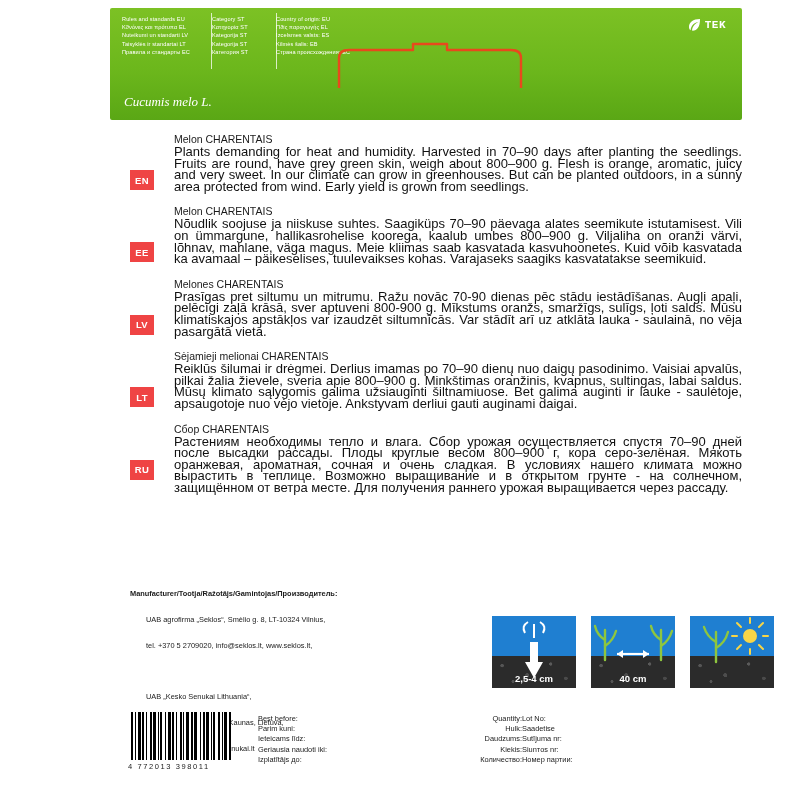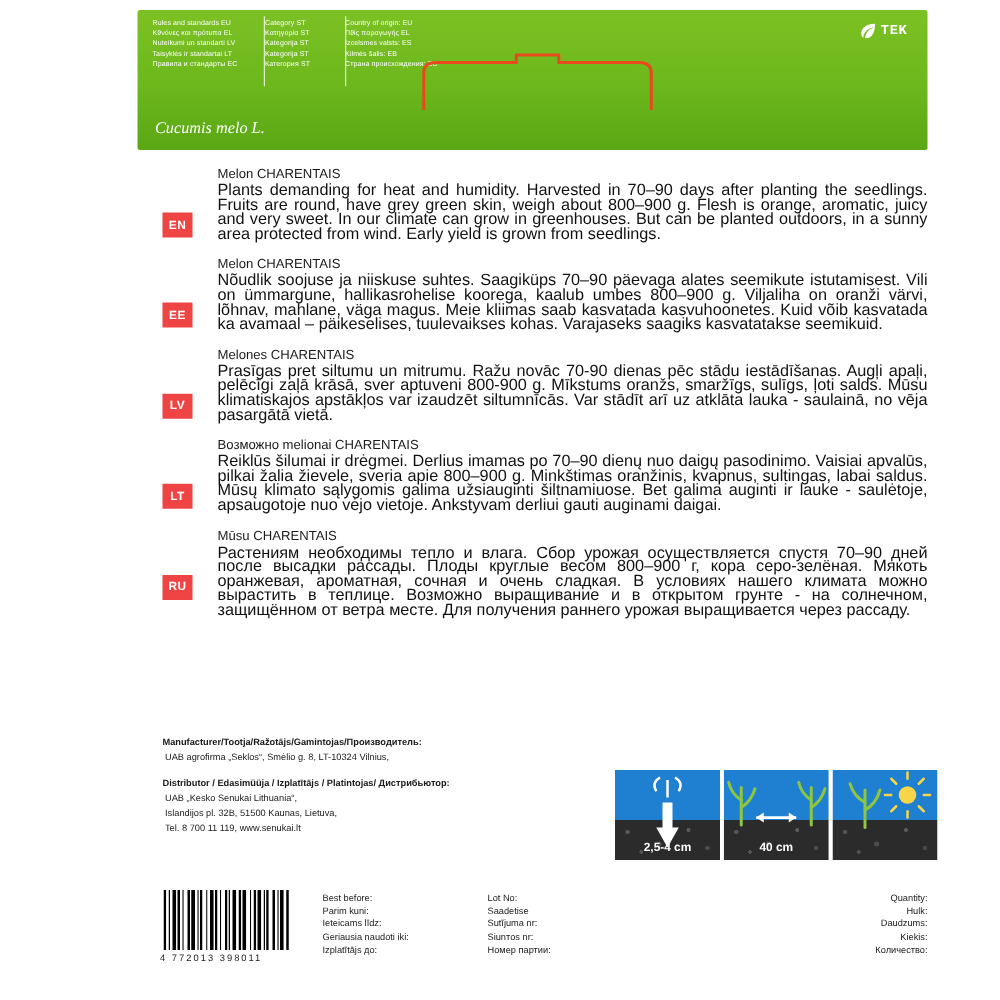--- a/index.html
+++ b/index.html
@@ -124,30 +124,30 @@
   }
   .ft-head {
     font-size: 7.4px;
     font-weight: bold;
     line-height: 10px;
     margin: 0;
   }
   .ft-line {
     font-size: 7.4px;
     line-height: 10px;
-    margin: 2px;
+    margin: 16px;
   }
   .ft-gap { height: 9px; }
 
   
   .picto-row {
     position: absolute;
     left: 492px; top: 616px;
     display: flex;
-    gap: 3px;
+    gap: 15px;
   }
   .picto {
     width: 84px; height: 72px;
     position: relative;
     overflow: hidden;
   }
   .picto .sky { position:absolute; left:0; top:0; width:100%; height:56%; background:#1f7fd1; }
   .picto .soil { position:absolute; left:0; bottom:0; width:100%; height:44%;
     background: #2b2b2b; }
   .picto .soil::after{
@@ -269,37 +269,37 @@
   </div>
 
   <div class="lang-block">
     <div class="lang-badge">LV</div>
     <p class="lang-title">Melones CHARENTAIS</p>
     <p class="lang-body">Prasīgas pret siltumu un mitrumu. Ražu novāc 70-90 dienas pēc stādu iestādīšanas. Augļi apaļi, pelēcīgi zaļā krāsā, sver aptuveni 800-900 g. Mīkstums oranžs, smaržīgs, sulīgs, ļoti salds. Mūsu klimatiskajos apstākļos var izaudzēt siltumnīcās. Var stādīt arī uz atklāta lauka - saulainā, no vēja pasargātā vietā.</p>
   </div>
 
   <div class="lang-block">
     <div class="lang-badge">LT</div>
-    <p class="lang-title">Возможно melionai CHARENTAIS</p>
+    <p class="lang-title">Sėjamieji melionai CHARENTAIS</p>
     <p class="lang-body">Reiklūs šilumai ir drėgmei. Derlius imamas po 70–90 dienų nuo daigų pasodinimo. Vaisiai apvalūs, pilkai žalia žievele, sveria apie 800–900 g. Minkštimas oranžinis, kvapnus, sultingas, labai saldus. Mūsų klimato sąlygomis galima užsiauginti šiltnamiuose. Bet galima auginti ir lauke - saulėtoje, apsaugotoje nuo vėjo vietoje. Ankstyvam derliui gauti auginami daigai.</p>
   </div>
 
   <div class="lang-block">
     <div class="lang-badge">RU</div>
-    <p class="lang-title">Mūsu CHARENTAIS</p>
+    <p class="lang-title">Сбор CHARENTAIS</p>
     <p class="lang-body">Растениям необходимы тепло и влага. Сбор урожая осуществляется спустя 70–90 дней после высадки рассады. Плоды круглые весом 800–900 г, кора серо-зелёная. Мякоть оранжевая, ароматная, сочная и очень сладкая. В условиях нашего климата можно вырастить в теплице. Возможно выращивание и в открытом грунте - на солнечном, защищённом от ветра месте. Для получения раннего урожая выращивается через рассаду.</p>
   </div>
 
 </div>
 
 <div class="footer-text">
   <p class="ft-head">Manufacturer/Tootja/Ražotājs/Gamintojas/Производитель:</p>
   <p class="ft-line">UAB agrofirma „Seklos“, Smėlio g. 8, LT-10324 Vilnius,</p>
+  <p class="ft-line">tel. +370 5 2709020, info@seklos.lt, www.seklos.lt,</p>
   <div class="ft-gap"></div>
-  <p class="ft-head">Distributor / Edasimüüja / Izplatītājs / Platintojas/ Дистрибьютор:</p>
   <p class="ft-line">UAB „Kesko Senukai Lithuania“,</p>
   <p class="ft-line">Islandijos pl. 32B, 51500 Kaunas, Lietuva,</p>
   <p class="ft-line">Tel. 8 700 11 119, www.senukai.lt</p>
 </div>
 
 <div class="picto-row">
 
   <div class="picto">
     <div class="sky"></div>
     <div class="soil"></div>
@@ -425,29 +425,29 @@
 <div class="lot-cols">
 
   <div class="lot-col">
     <div>Best before:</div>
     <div>Parim kuni:</div>
     <div>Ieteicams līdz:</div>
     <div>Geriausia naudoti iki:</div>
     <div>Izplatītājs до:</div>
   </div>
 
+  <div class="lot-col right">
+    <div>Quantity:</div>
+    <div>Hulk:</div>
+    <div>Daudzums:</div>
+    <div>Kiekis:</div>
+    <div>Количество:</div>
+  </div>
+
   <div class="lot-col">
     <div>Lot No:</div>
     <div>Saadetise</div>
     <div>Sutījuma nr:</div>
     <div>Siunтos nr:</div>
     <div>Номер партии:</div>
   </div>
 
-  <div class="lot-col right">
-    <div>Quantity:</div>
-    <div>Hulk:</div>
-    <div>Daudzums:</div>
-    <div>Kiekis:</div>
-    <div>Количество:</div>
-  </div>
-
 </div>
 
 </body></html>

